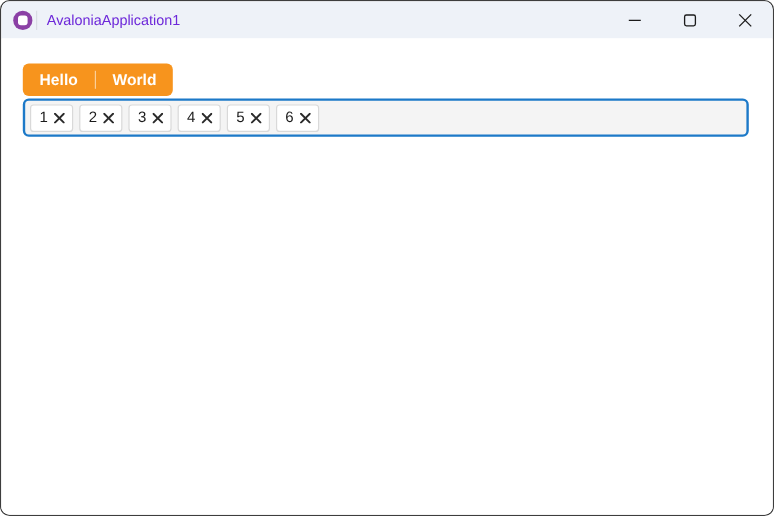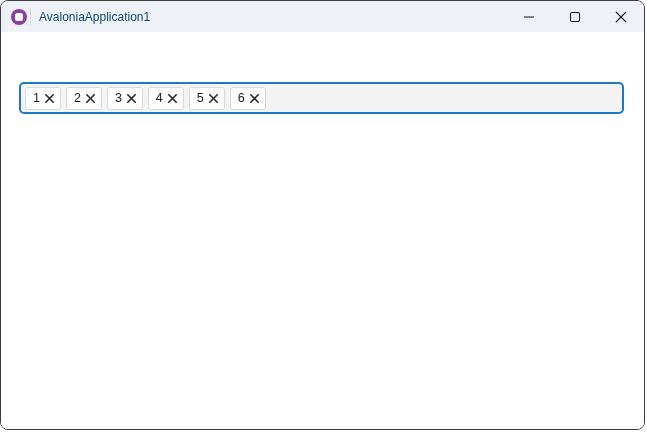--- a/index.html
+++ b/index.html
@@ -40,21 +40,21 @@
   }
   .icon-sep {
     width: 1px; height: 16px;
     background: #d9dde3;
     margin-left: 3px;
     flex: 0 0 auto;
   }
   .win-title {
     margin-left: 8px;
     font-size: 12px;
-    color: #0c4a6e;
+    color: #6d28d9;
     white-space: nowrap;
   }
   .caption-buttons {
     margin-left: auto;
     display: flex;
     height: 100%;
   }
   .cap-btn {
     width: 46px; height: 100%;
     display: flex; align-items: center; justify-content: center;
@@ -162,20 +162,29 @@
               <line x1="1" y1="1" x2="11" y2="11"></line>
               <line x1="11" y1="1" x2="1" y2="11"></line>
             </svg>
         </span>
       </button>
     </div>
   </div>
 
   <div class="content">
 
+    <div class="tabstrip">
+      <div class="tab">
+        <span>Hello</span>
+      </div>
+      <div class="tab-divider"></div>
+      <div class="tab">
+        <span>World</span>
+      </div>
+    </div>
 
     <div class="tagsbox">
       <div class="chip">
         <span>1</span>
         <button class="chip-remove">
           <span>
             <svg width="9" height="9" viewBox="0 0 9 9">
                 <line x1="0.8" y1="0.8" x2="8.2" y2="8.2"></line>
                 <line x1="8.2" y1="0.8" x2="0.8" y2="8.2"></line>
               </svg>

